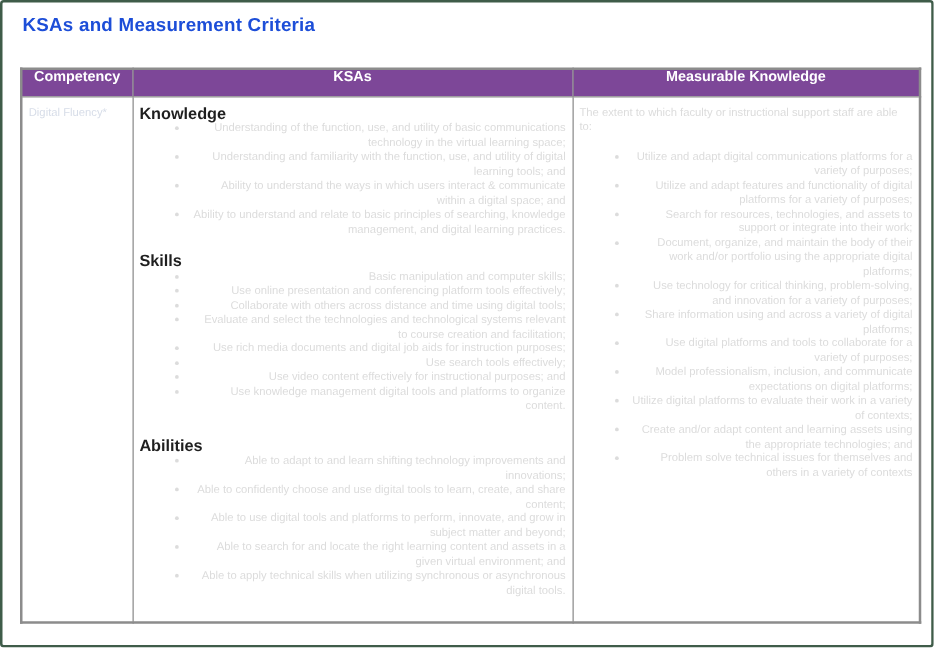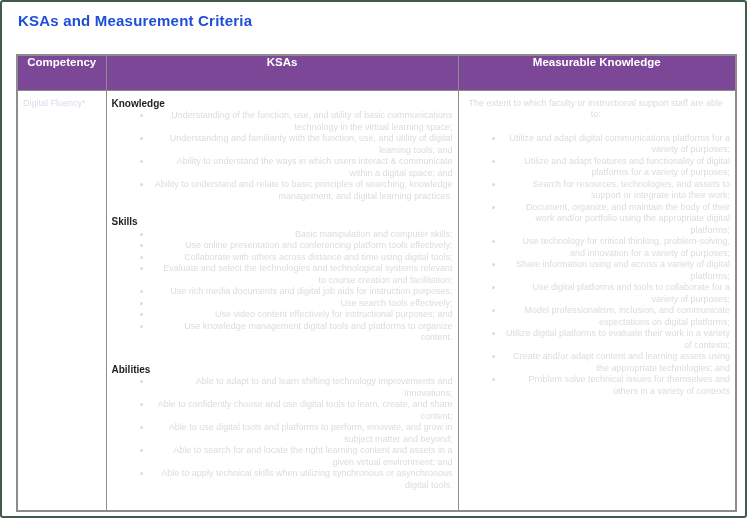--- a/index.html
+++ b/index.html
@@ -54,21 +54,21 @@
     border: 1px solid var(--grid-border);
     vertical-align: top;
   }
   table.ksa-table { border: 2px solid var(--grid-border); }
 
   th.header-cell {
     background: var(--header-bg);
     color: var(--header-text);
     font-size: 11.5px;
     font-weight: bold;
-    height: 35px;
+    height: 22px;
     text-align: center;
     vertical-align: middle;
     border-color: var(--grid-border);
   }
 
   td.body-cell {
     height: 421px;
     font-size: 9px;
     line-height: 11.5px;
     padding: 7px 5px 4px 5px;
@@ -76,21 +76,21 @@
   }
 
   td.competency-cell .competency-label {
     color: var(--competency-text);
     font-size: 9px;
   }
 
   .section-heading {
     font-weight: bold;
     color: var(--heading-text);
-    font-size: 10px;
+    font-size: 13px;
     margin-bottom: 1px;
   }
   .section + .section { margin-top: 14px; }
   .section.gap-large { margin-top: 20px; }
 
   ul.bullets {
     list-style: disc outside;
     margin: 0;
     padding-left: 40px;
     color: var(--faint-text);
@@ -98,21 +98,20 @@
   }
   ul.bullets li {
     padding-left: 2px;
     margin: 0;
   }
 
   .criteria-intro {
     color: var(--faint-text);
     margin-bottom: 12px;
     padding-right: 2px;
-    text-align: center;
   }
 </style>
 </head>
 <body>
 
 <div class="viewport">
 
   <div class="doc-title">KSAs and Measurement Criteria</div>
 
   <table class="ksa-table">

